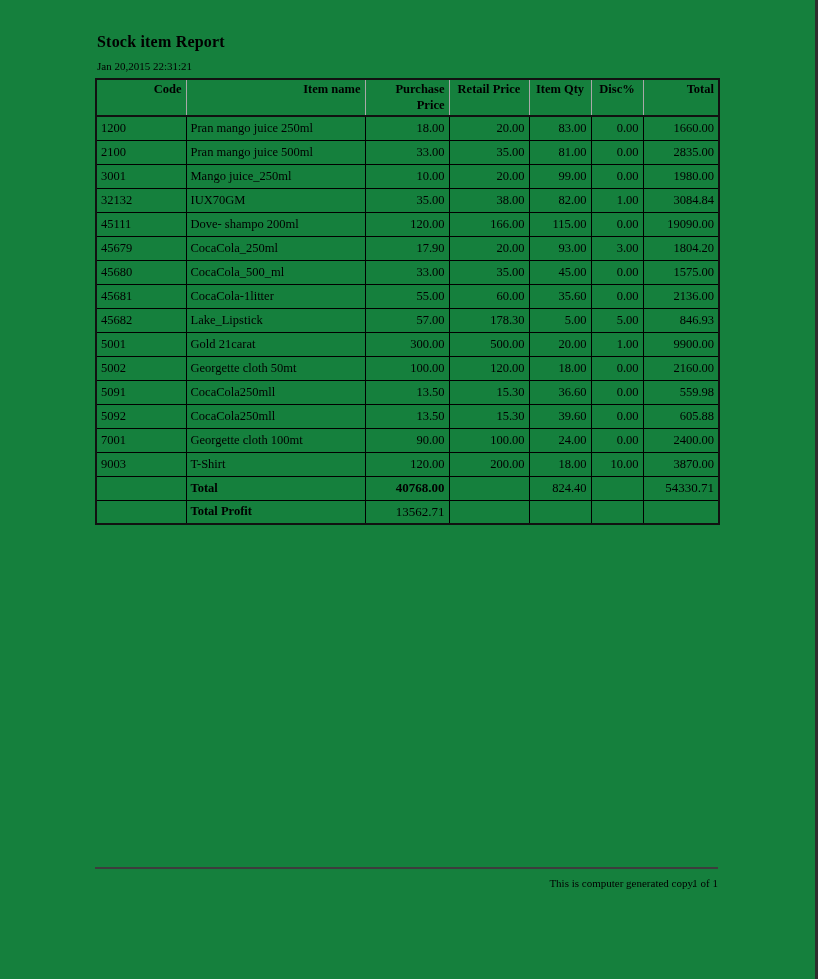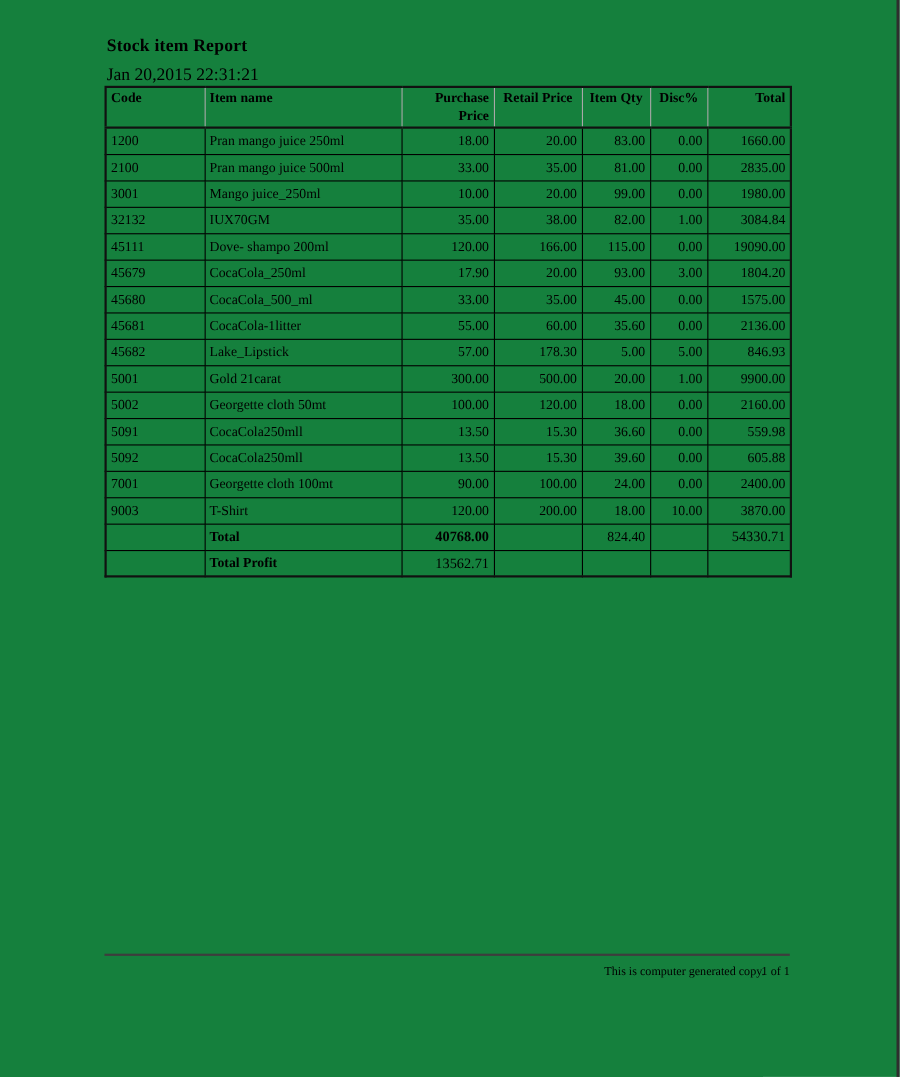--- a/index.html
+++ b/index.html
@@ -30,21 +30,21 @@
     left: 97px;
     top: 33px;
     font-size: 16px;
     font-weight: bold;
     letter-spacing: 0.2px;
   }
   .report-timestamp {
     position: absolute;
     left: 97px;
     top: 60px;
-    font-size: 16px;
+    font-size: 11px;
   }
   table.stock-table {
     position: absolute;
     left: 95px;
     top: 78px;
     width: 623px;
     border-collapse: collapse;
     table-layout: fixed;
     border: 2px solid #111111;
     font-size: 12.5px;
@@ -61,21 +61,21 @@
   }
   table.stock-table td {
     border: 1px solid #000000;
     padding: 1px 4px;
     vertical-align: middle;
     white-space: nowrap;
     overflow: hidden;
   }
   thead tr { height: 37px; }
   tbody tr, tfoot tr { height: 24px; }
-  th:nth-child(1), th:nth-child(2) { text-align: left; }
+  th:nth-child(1), th:nth-child(2) { text-align: right; }
   th:nth-child(3) { text-align: right; }
   th:nth-child(4), th:nth-child(5), th:nth-child(6) { text-align: center; }
   th:nth-child(7) { text-align: right; }
   tbody td:nth-child(1), tbody td:nth-child(2),
   tfoot td:nth-child(1), tfoot td:nth-child(2) { text-align: left; }
   tbody td:nth-child(n+3), tfoot td:nth-child(n+3) { text-align: right; }
   tfoot .bold { font-weight: bold; }
   tfoot .big  { font-size: 13px; }
   .footer-divider {
     position: absolute;

